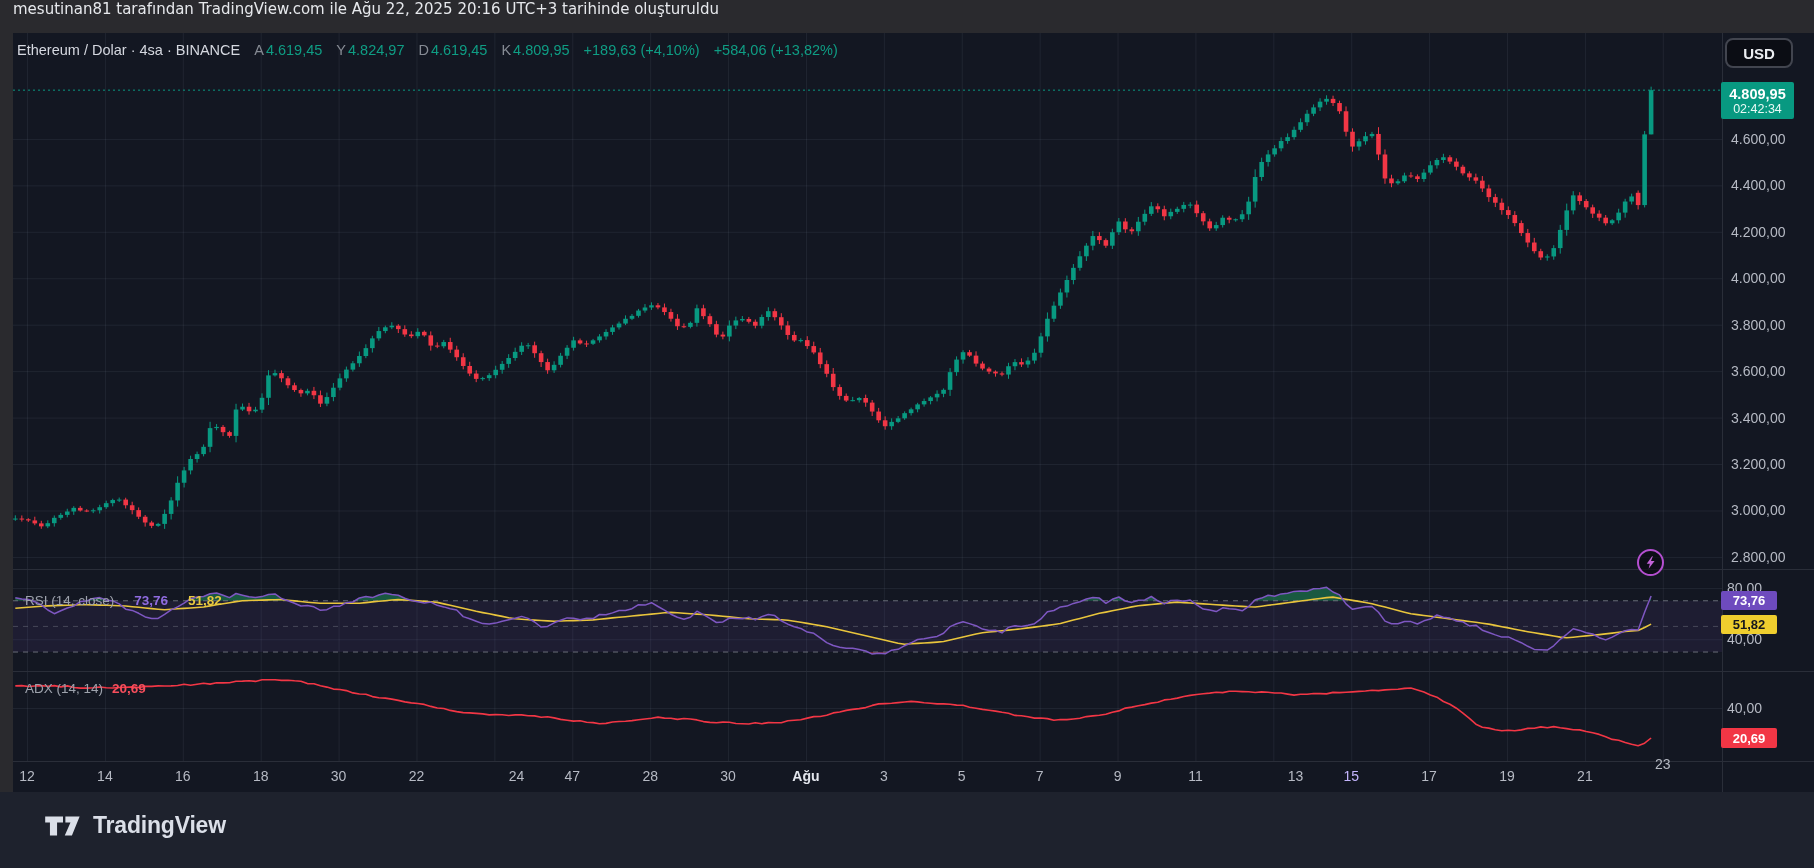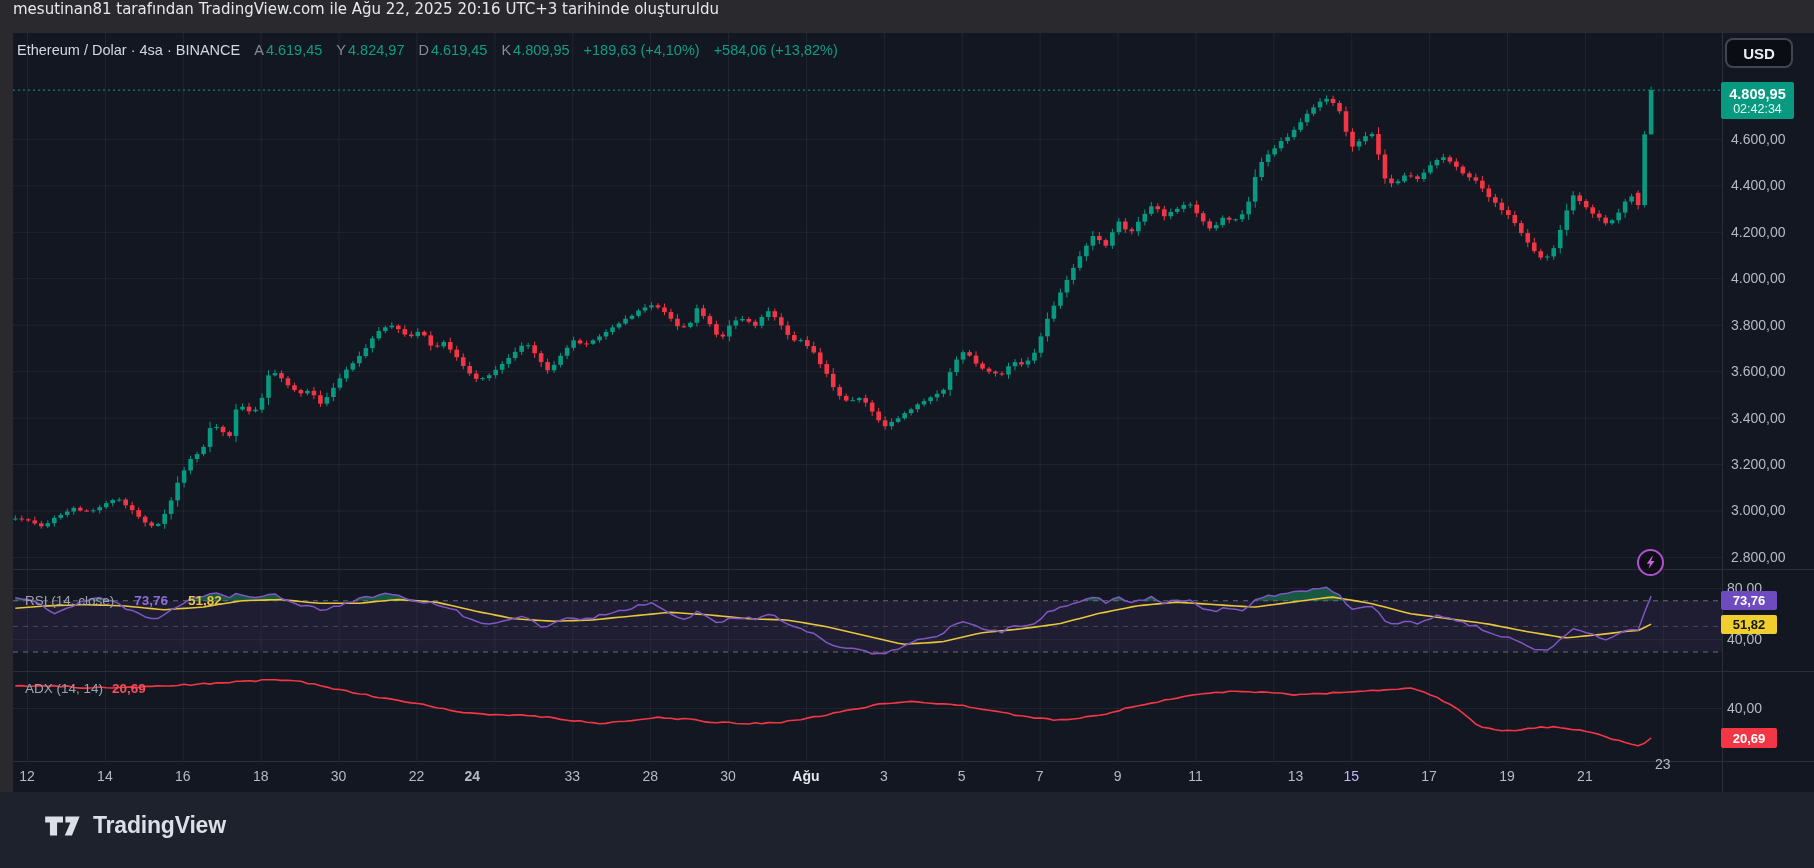--- a/index.html
+++ b/index.html
@@ -687,22 +687,22 @@
     <div class="lbl" style="left: 1731px; top: 548.924px;">2.800,00</div>
     <div class="lbl" style="left: 1727px; top: 579.965px;">80,00</div>
     <div class="lbl" style="left: 1727px; top: 631.221px;">40,00</div>
     <div class="lbl" style="left: 1727px; top: 699.995px;">40,00</div>
     <div class="lbl" style="left: -2.97903px; top: 768px; width: 60px; text-align: center; color: rgb(182, 186, 196); font-weight: 400;">12</div>
     <div class="lbl" style="left: 74.9152px; top: 768px; width: 60px; text-align: center; color: rgb(182, 186, 196); font-weight: 400;">14</div>
     <div class="lbl" style="left: 152.809px; top: 768px; width: 60px; text-align: center; color: rgb(182, 186, 196); font-weight: 400;">16</div>
     <div class="lbl" style="left: 230.704px; top: 768px; width: 60px; text-align: center; color: rgb(182, 186, 196); font-weight: 400;">18</div>
     <div class="lbl" style="left: 308.598px; top: 768px; width: 60px; text-align: center; color: rgb(182, 186, 196); font-weight: 400;">30</div>
     <div class="lbl" style="left: 386.492px; top: 768px; width: 60px; text-align: center; color: rgb(182, 186, 196); font-weight: 400;">22</div>
-    <div class="lbl" style="left: 464.387px; top: 768px; width: 60px; text-align: left; color: rgb(182, 186, 196); font-weight: 700;">24</div>
-    <div class="lbl" style="left: 542.281px; top: 768px; width: 60px; text-align: center; color: rgb(182, 186, 196); font-weight: 400;">33</div>
+    <div class="lbl" style="left: 464.387px; top: 768px; width: 60px; text-align: right; color: rgb(182, 186, 196); font-weight: 400;">24</div>
+    <div class="lbl" style="left: 542.281px; top: 768px; width: 60px; text-align: center; color: rgb(182, 186, 196); font-weight: 400;">47</div>
     <div class="lbl" style="left: 620.175px; top: 768px; width: 60px; text-align: center; color: rgb(182, 186, 196); font-weight: 400;">28</div>
     <div class="lbl" style="left: 698.069px; top: 768px; width: 60px; text-align: center; color: rgb(182, 186, 196); font-weight: 400;">30</div>
     <div class="lbl" style="left: 775.964px; top: 768px; width: 60px; text-align: center; color: rgb(226, 229, 236); font-weight: 700;">Ağu</div>
     <div class="lbl" style="left: 853.858px; top: 768px; width: 60px; text-align: center; color: rgb(182, 186, 196); font-weight: 400;">3</div>
     <div class="lbl" style="left: 931.752px; top: 768px; width: 60px; text-align: center; color: rgb(182, 186, 196); font-weight: 400;">5</div>
     <div class="lbl" style="left: 1009.65px; top: 768px; width: 60px; text-align: center; color: rgb(182, 186, 196); font-weight: 400;">7</div>
     <div class="lbl" style="left: 1087.54px; top: 768px; width: 60px; text-align: center; color: rgb(182, 186, 196); font-weight: 400;">9</div>
     <div class="lbl" style="left: 1165.43px; top: 768px; width: 60px; text-align: center; color: rgb(182, 186, 196); font-weight: 400;">11</div>
     <div class="lbl" style="left: 1243.33px; top: 768px; width: 60px; text-align: right; color: rgb(182, 186, 196); font-weight: 400;">13</div>
     <div class="lbl" style="left: 1321.22px; top: 768px; width: 60px; text-align: center; color: #c4b5fd; font-weight: 400;">15</div>

